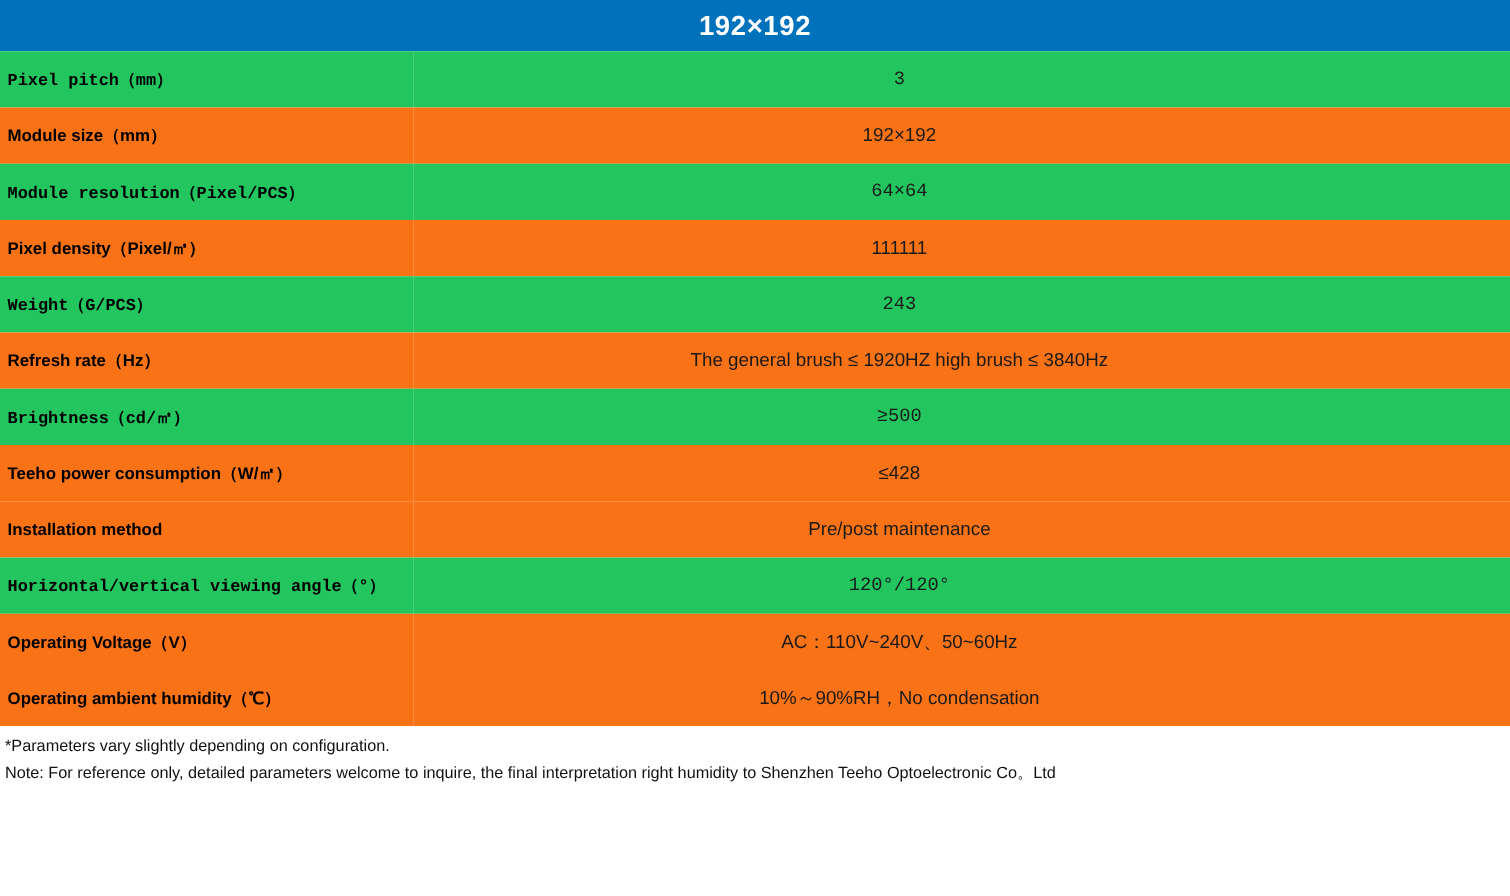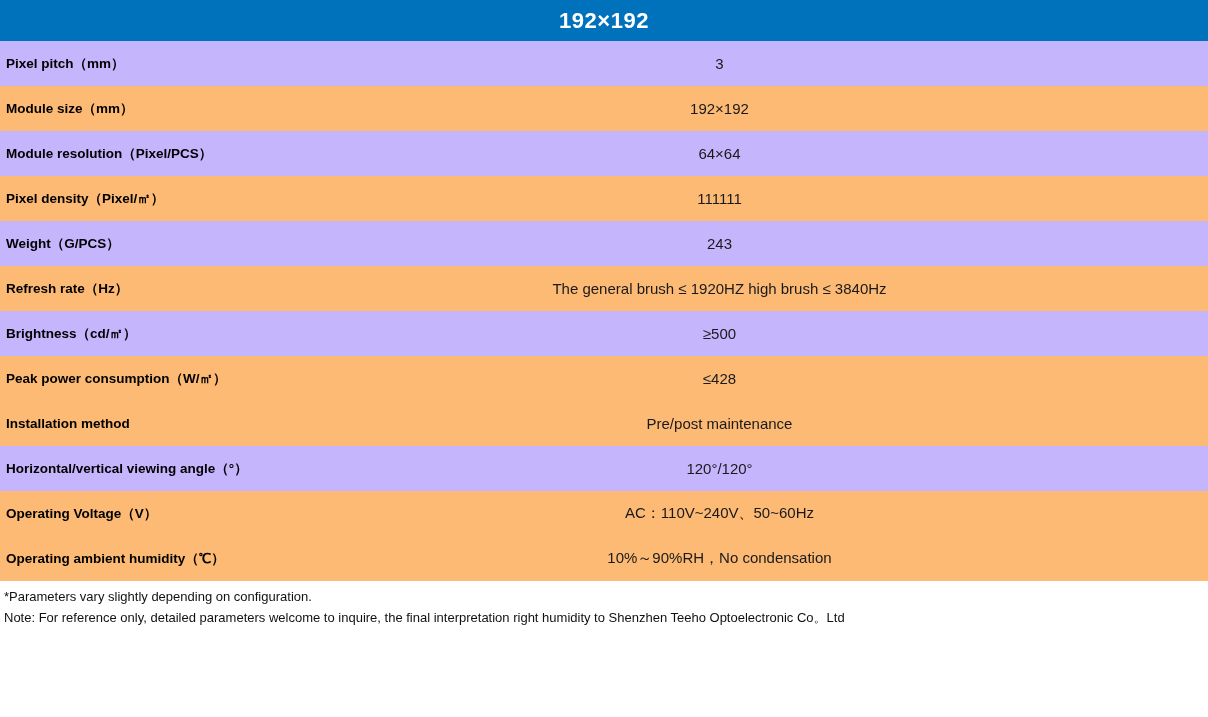--- a/index.html
+++ b/index.html
@@ -30,24 +30,25 @@
   }
   .spec-table {
     width: 100%;
     border-collapse: collapse;
     table-layout: fixed;
   }
   .spec-table tr {
     height: 45px;
   }
   .spec-table tr.odd-row td {
-    background: #c4b5fd;
+    background: #22c55e;
+    font-family: Liberation Mono, monospace;
   }
   .spec-table tr.even-row td {
-    background: #fdba74;
+    background: #f97316;
   }
   .spec-table td {
     padding: 0;
     vertical-align: middle;
   }
   td.param-cell {
     width: 325px;
     font-size: 13.5px;
     font-weight: bold;
     padding-left: 6px;
@@ -102,21 +103,21 @@
       </tr>
       <tr class="even-row">
         <td class="param-cell">Refresh rate（Hz）</td>
         <td class="value-cell">The general brush ≤ 1920HZ high brush ≤ 3840Hz</td>
       </tr>
       <tr class="odd-row">
         <td class="param-cell">Brightness（cd/㎡）</td>
         <td class="value-cell">≥500</td>
       </tr>
       <tr class="even-row">
-        <td class="param-cell">Peak power consumption（W/㎡）</td>
+        <td class="param-cell">Teeho power consumption（W/㎡）</td>
         <td class="value-cell">≤428</td>
       </tr>
       <tr class="even-row">
         <td class="param-cell">Installation method</td>
         <td class="value-cell">Pre/post maintenance</td>
       </tr>
       <tr class="odd-row">
         <td class="param-cell">Horizontal/vertical viewing angle（°）</td>
         <td class="value-cell">120°/120°</td>
       </tr>

